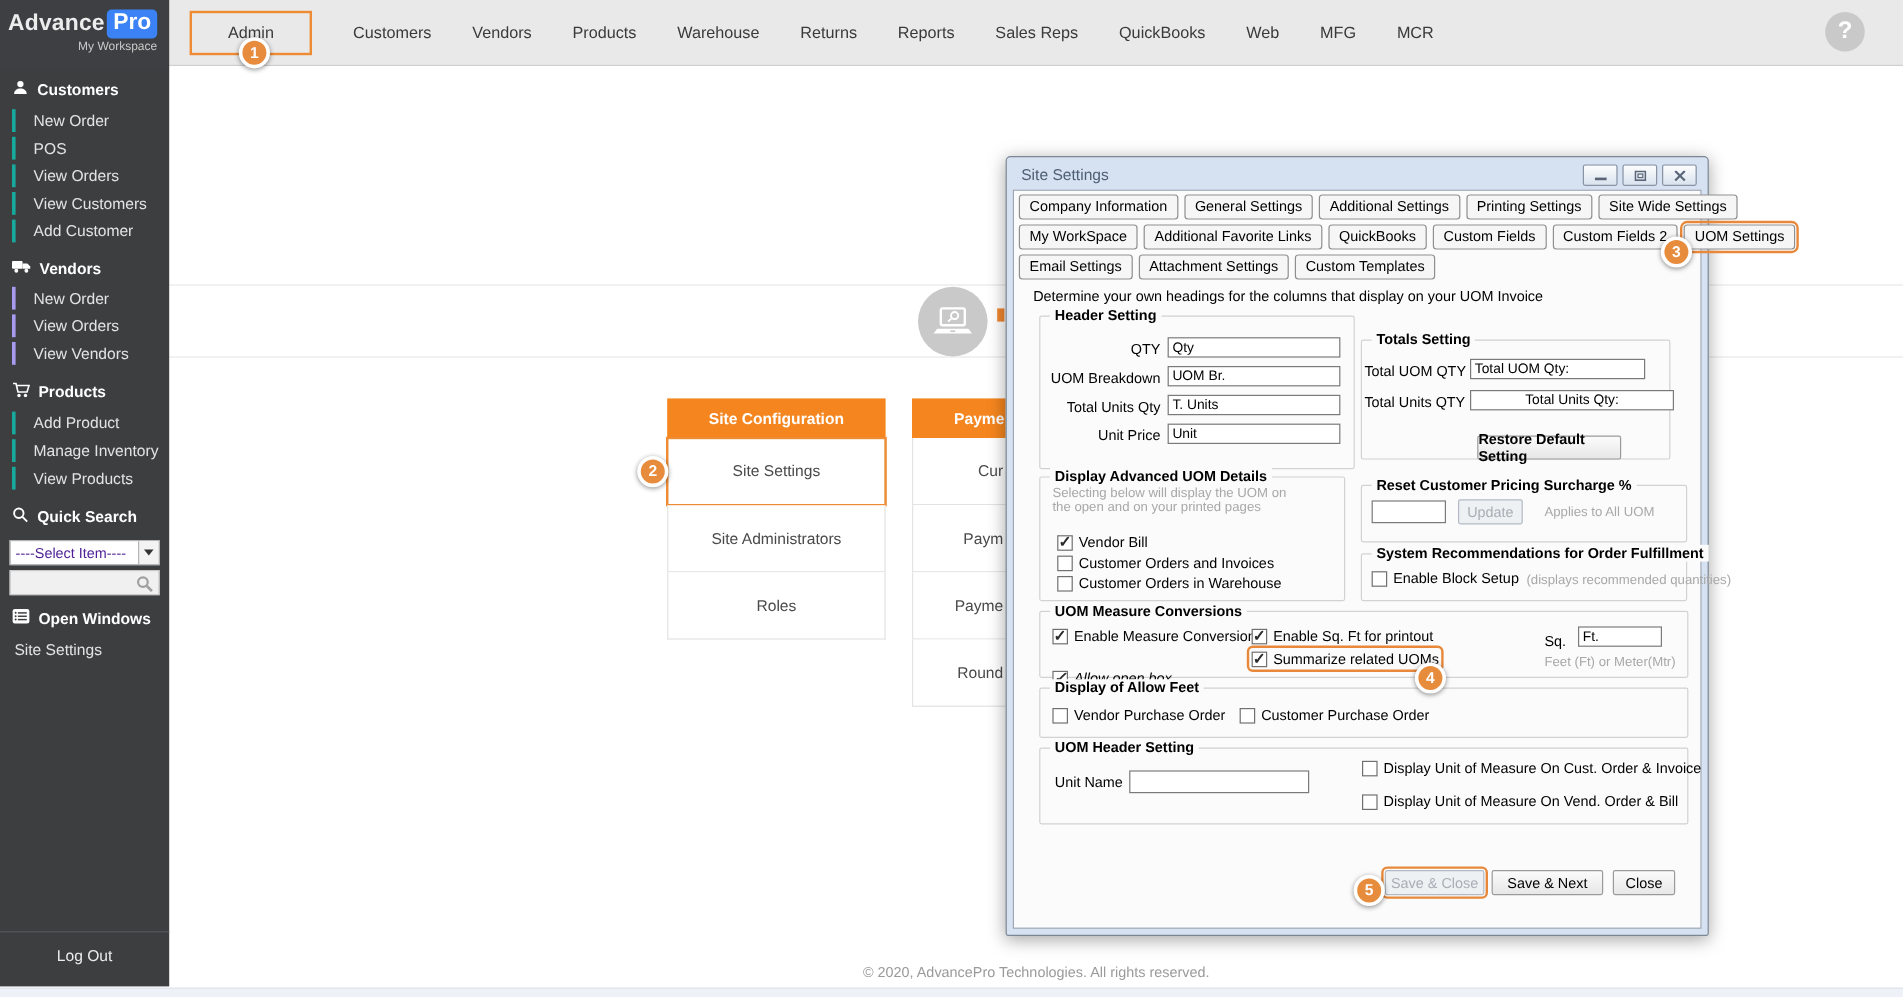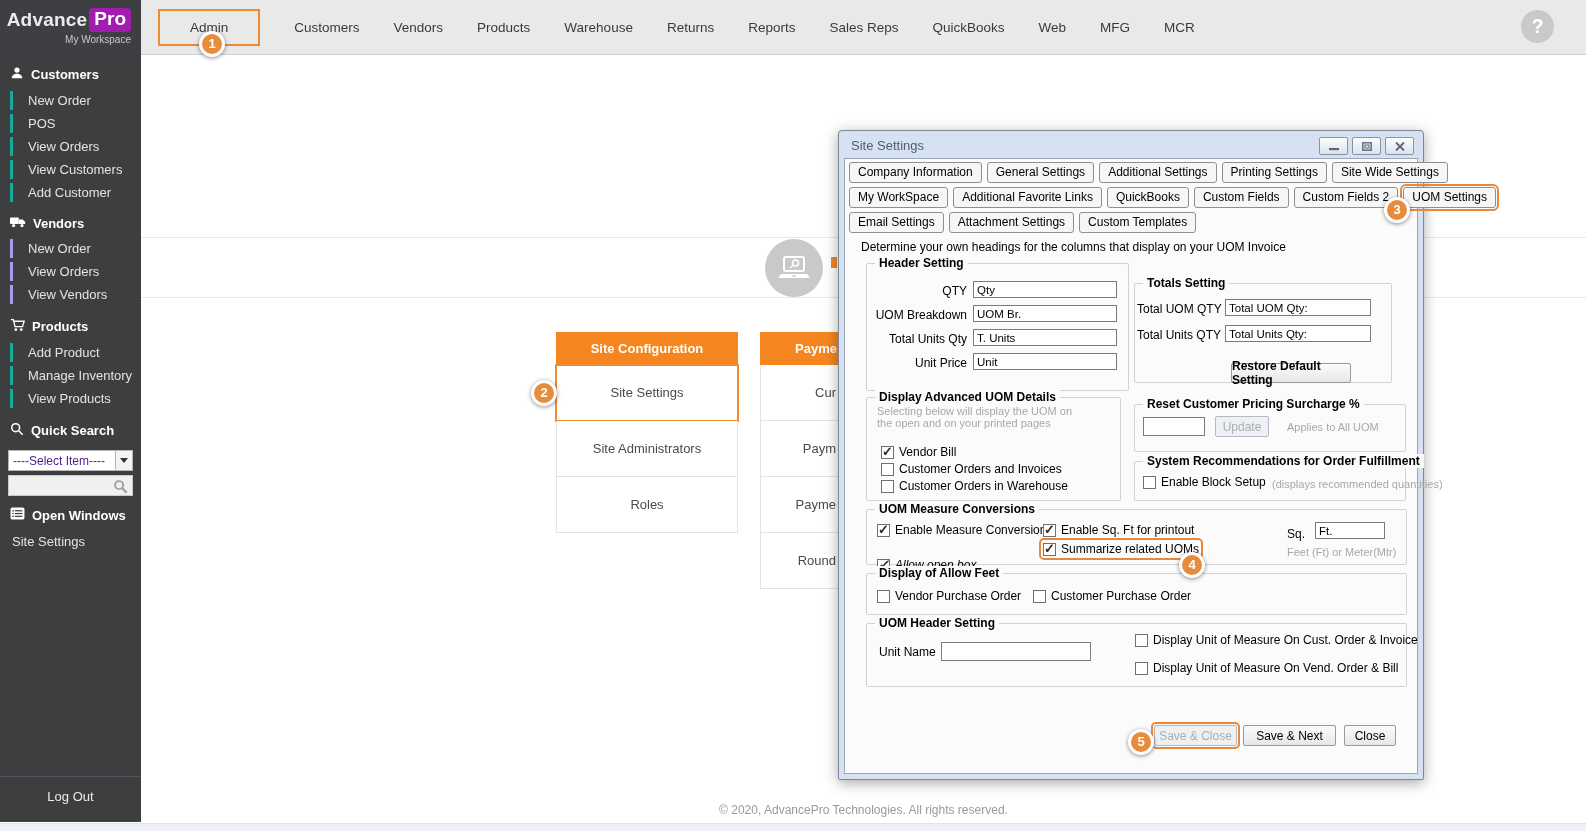--- a/index.html
+++ b/index.html
@@ -4,21 +4,21 @@
 <style>
   * { margin:0; padding:0; box-sizing:border-box; }
   html,body { width:1586px; height:831px; }
   body { position:relative; background:#fff; font-family:"Liberation Sans",sans-serif; overflow:hidden; color:#333; }
 
   
   .topbar { position:absolute; left:0; top:0; width:1586px; height:55px; background:#e9e9e9; border-bottom:1px solid #cfcfcf; z-index:5; }
   .logo { position:absolute; left:0; top:0; width:141px; height:55px; background:#3d3f42; padding:8px 10px 0 10px; }
   .logo-line { display:flex; align-items:center; justify-content:flex-end; gap:2px; }
   .logo-brand { color:#ececec; font-size:19px; font-weight:bold; letter-spacing:.2px; }
-  .logo-pro { background:#a21caf; color:#fff; font-size:19px; font-weight:bold; padding:0 5px 2px 5px; border-radius:4px; }
+  .logo-pro { background:#3b82f6; color:#fff; font-size:19px; font-weight:bold; padding:0 5px 2px 5px; border-radius:4px; }
   .logo-sub { text-align:right; color:#c9c9c9; font-size:10px; margin-top:2px; }
   .nav { position:absolute; left:158px; top:0; height:55px; display:flex; align-items:center; gap:34px; }
   .nav-item { font-size:13.5px; color:#3a3a3a; white-space:nowrap; cursor:pointer; }
   .nav-item.hl { border:2px solid #ef8b33; padding:9px 30px; position:relative; }
   .help-circle { position:absolute; right:32px; top:10px; width:33px; height:33px; border-radius:50%; background:#c9c9c9; color:#fff; font-size:20px; font-weight:bold; text-align:center; line-height:33px; }
 
   
   .num-badge { width:26px; height:26px; border-radius:50%; background:#e78b3c; border:3px solid #fff; box-shadow:0 1px 4px rgba(0,0,0,.45); color:#fff; font-size:13px; font-weight:bold; text-align:center; line-height:20px; position:absolute; z-index:30; }
 
   
@@ -284,21 +284,21 @@
     <input class="tin" style="left: 106px; top: 65px; width: 144px;" value="T. Units">
     <span class="flabel" style="left:8px; top:92px; width:92px;">Unit Price</span>
     <input class="tin" style="left: 106px; top: 89px; width: 144px;" value="Unit">
   </div>
 
   <div class="group" style="left:295px; top:152px; width:258px; height:100px;">
     <span class="gt">Totals Setting</span>
     <span class="flabel" style="left:2px; top:18px; width:84px;">Total UOM QTY</span>
     <input class="tin" style="left: 90px; top: 15px; width: 146px;" value="Total UOM Qty:">
     <span class="flabel" style="left:2px; top:44px; width:84px;">Total Units QTY</span>
-    <input class="tin" style="left: 90px; top: 41px; width: 146px;" value="Total Units Qty:">
+    <input class="tin" style="left: 90px; top: 41px; width: 170px; text-align: center;" value="Total Units Qty:">
   </div>
   <div class="wbtn bold" style="left:392px; top:232px; width:120px; height:20px;">Restore Default Setting</div>
 
   <div class="group" style="left:27px; top:266px; width:255px; height:104px;">
     <span class="gt">Display Advanced UOM Details</span>
     <span class="helper" style="left:10px; top:7px;">Selecting below will display the UOM on</span>
     <span class="helper" style="left:10px; top:19px;">the open and on your printed pages</span>
     <span class="cb" style="left:14px; top:47px;" data-checked="true">
         <span class="box"></span>
         <span>Vendor Bill</span>

